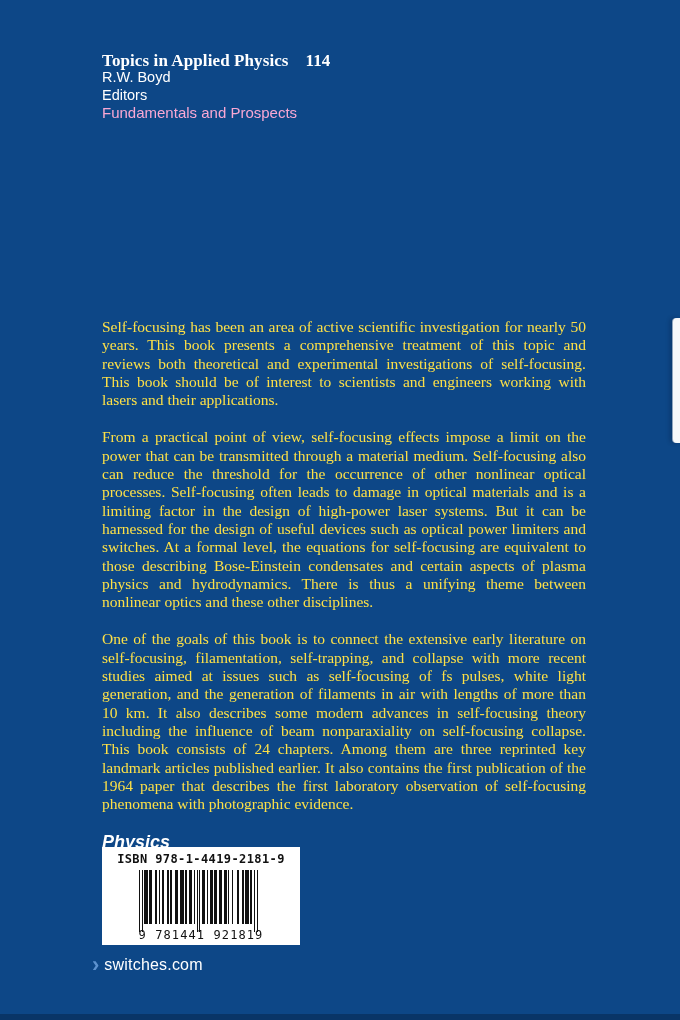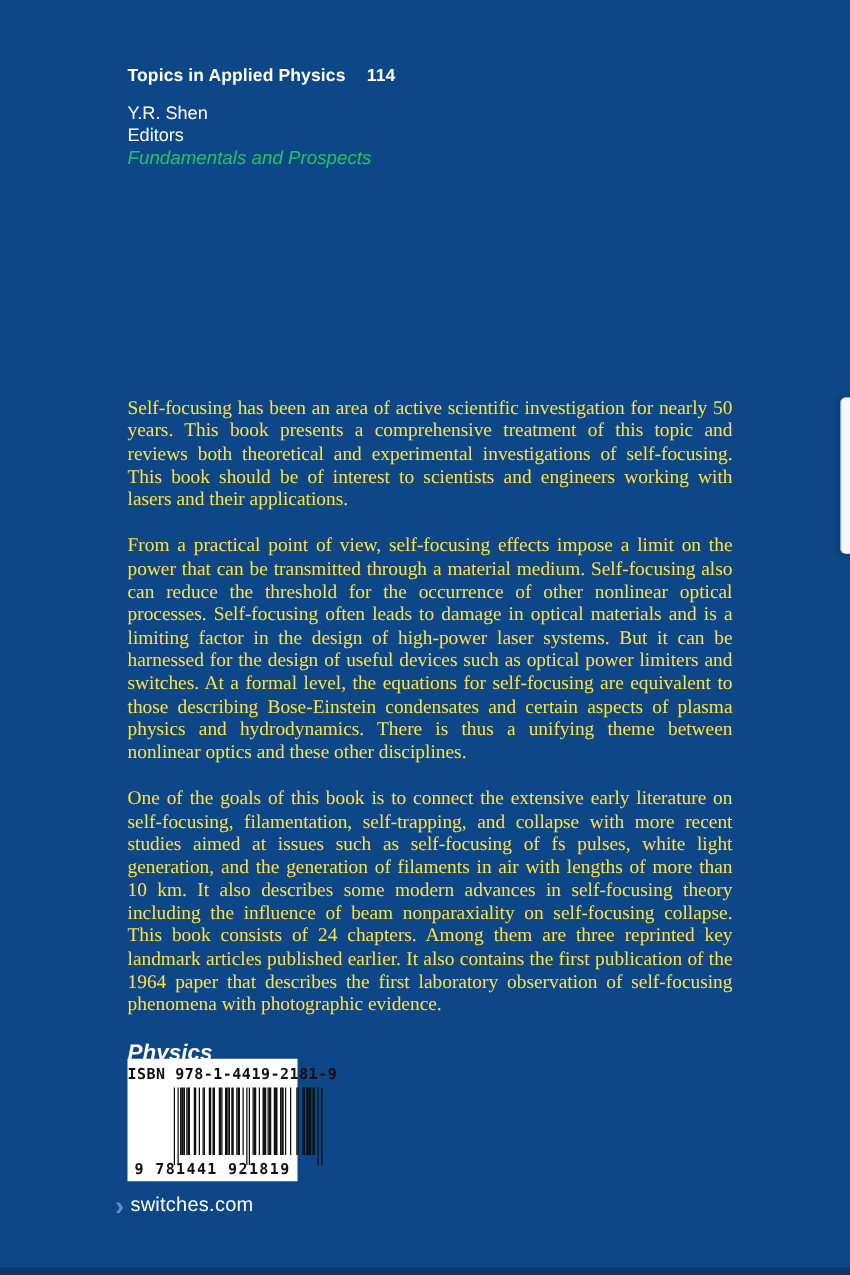--- a/index.html
+++ b/index.html
@@ -23,43 +23,43 @@
 
   
   .masthead {
     position: absolute;
     left: 102px;
     top: 53px;
     color: #ffffff;
   }
   .series-line {
     font-weight: bold;
-    font-size: 14px;
+    font-size: 17px;
     line-height: 15px;
     letter-spacing: 0.1px;
-    margin-bottom: 15px;
+    margin-bottom: 1px;
+    font-family: Liberation Serif, serif;
   }
   .series-number { margin-left: 17px; }
   .editor-name, .editors-label {
     font-size: 14.5px;
     line-height: 17.5px;
     font-weight: normal;
   }
   .editors-label { }
   .book-title {
     font-size: 16.5px;
     line-height: 17.5px;
     font-weight: bold;
     letter-spacing: 0.1px;
   }
   .book-subtitle {
     font-size: 15px;
     line-height: 17.5px;
-    color: #22c55e;
-    font-style: italic;
+    color: #f9a8d4;
   }
 
   
   .synopsis {
     position: absolute;
     left: 102px;
     top: 318px;
     width: 484px;
     font-family: "Liberation Serif", serif;
     font-size: 15.5px;
@@ -78,21 +78,21 @@
     font-weight: bold;
     color: #ffffff;
     font-style: italic;
   }
 
   
   .barcode-box {
     position: absolute;
     left: 102px;
     top: 847px;
-    width: 136px;
+    width: 198px;
     height: 98px;
     background: #ffffff;
   }
   .isbn-line {
     margin-top: 5px;
     text-align: center;
     font-family: "DejaVu Sans Mono", monospace;
     font-weight: bold;
     font-size: 12px;
     letter-spacing: 0.4px;
@@ -110,21 +110,21 @@
   .bars-wrap .m { width: 1.25px; height: 54px; }
   .bars-wrap .b { background: #111111; }
   .bars-wrap .g { height: 62px; }
   .digits-line {
     position: absolute;
     left: 0;
     right: 0;
     bottom: 3px;
     text-align: center;
     font-family: "DejaVu Sans Mono", monospace;
-    font-weight: bold;
+    font-weight: normal;
     font-size: 12px;
     letter-spacing: 1.1px;
     color: #111111;
     white-space: nowrap;
   }
 
   
   .footer-line {
     position: absolute;
     left: 92px;
@@ -160,21 +160,21 @@
 </head>
 <body>
 
 <div class="cover">
 
   <header class="masthead">
     <div class="series-line">
       <span>Topics in Applied Physics</span><span class="series-number">114</span>
     </div>
     <div>
-      <div class="editor-name">Y.R. Shen</div>
+      <div class="editor-name">R.W. Boyd</div>
       <div class="editors-label">Editors</div>
     </div>
     <div class="book-subtitle">Fundamentals and Prospects</div>
   </header>
 
   <main class="synopsis">
     <p>Self-focusing has been an area of active scientific investigation for nearly 50 years. This book presents a comprehensive treatment of this topic and reviews both theoretical and experimental investigations of self-focusing. This book should be of interest to scientists and engineers working with lasers and their applications.</p>
     <p>From a practical point of view, self-focusing effects impose a limit on the power that can be transmitted through a material medium. Self-focusing also can reduce the threshold for the occurrence of other nonlinear optical processes. Self-focusing often leads to damage in optical materials and is a limiting factor in the design of high-power laser systems. But it can be harnessed for the design of useful devices such as optical power limiters and switches. At a formal level, the equations for self-focusing are equivalent to those describing Bose-Einstein condensates and certain aspects of plasma physics and hydrodynamics. There is thus a unifying theme between nonlinear optics and these other disciplines.</p>
     <p>One of the goals of this book is to connect the extensive early literature on self-focusing, filamentation, self-trapping, and collapse with more recent studies aimed at issues such as self-focusing of fs pulses, white light generation, and the generation of filaments in air with lengths of more than 10 km. It also describes some modern advances in self-focusing theory including the influence of beam nonparaxiality on self-focusing collapse. This book consists of 24 chapters. Among them are three reprinted key landmark articles published earlier. It also contains the first publication of the 1964 paper that describes the first laboratory observation of self-focusing phenomena with photographic evidence.</p>
   </main>

